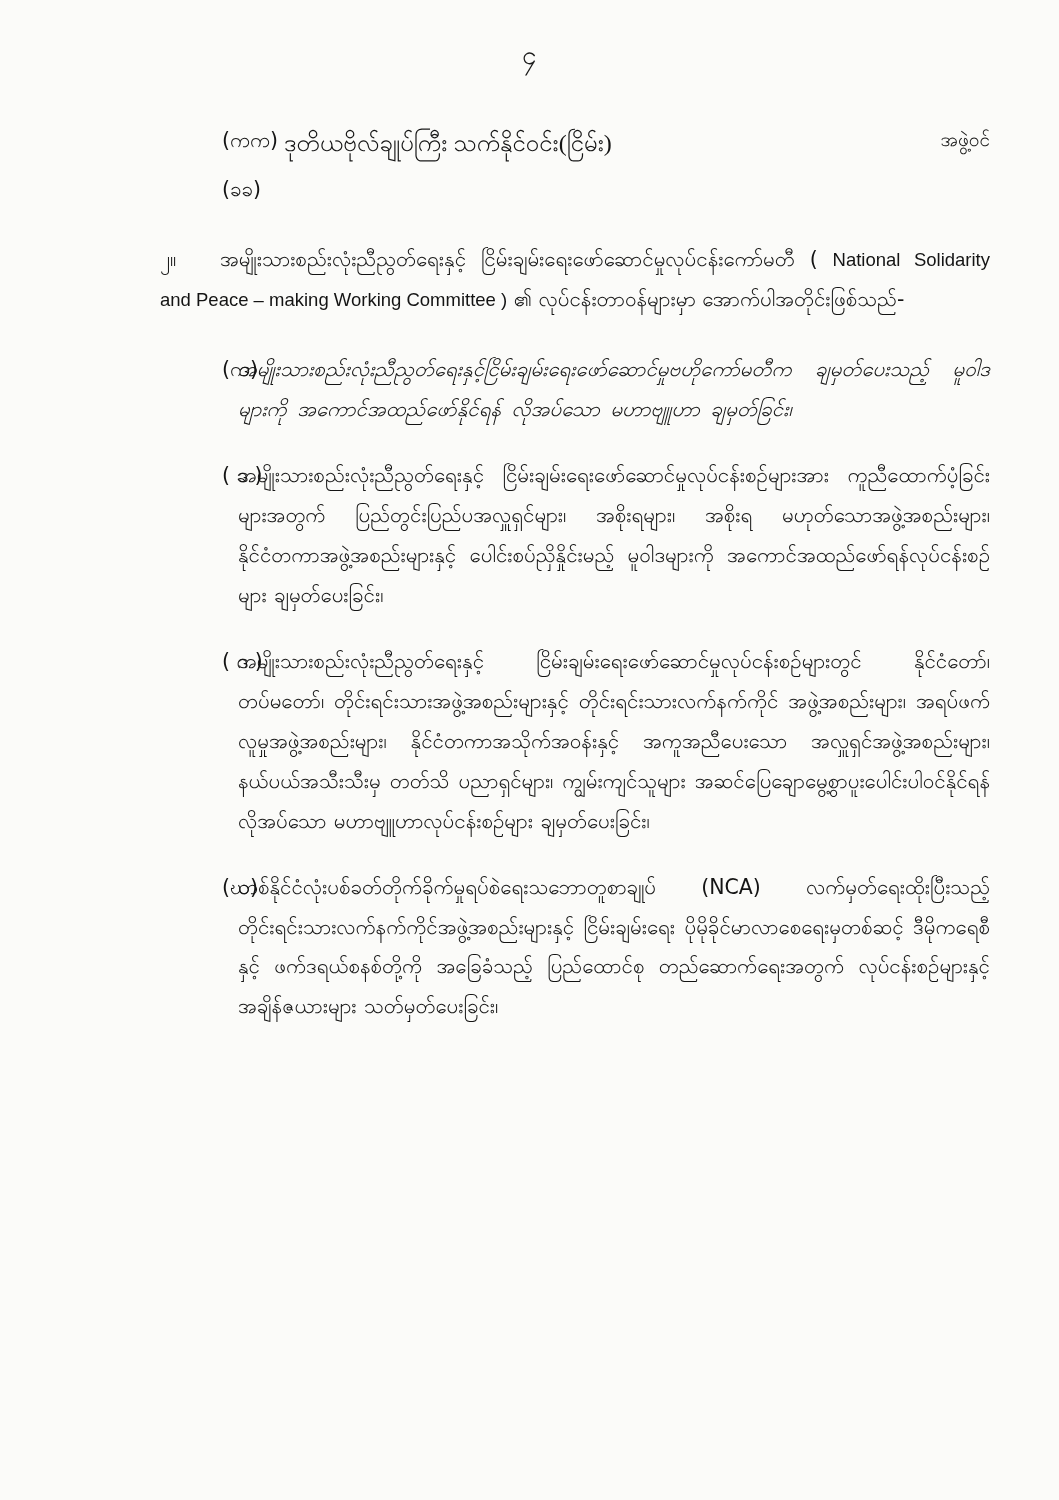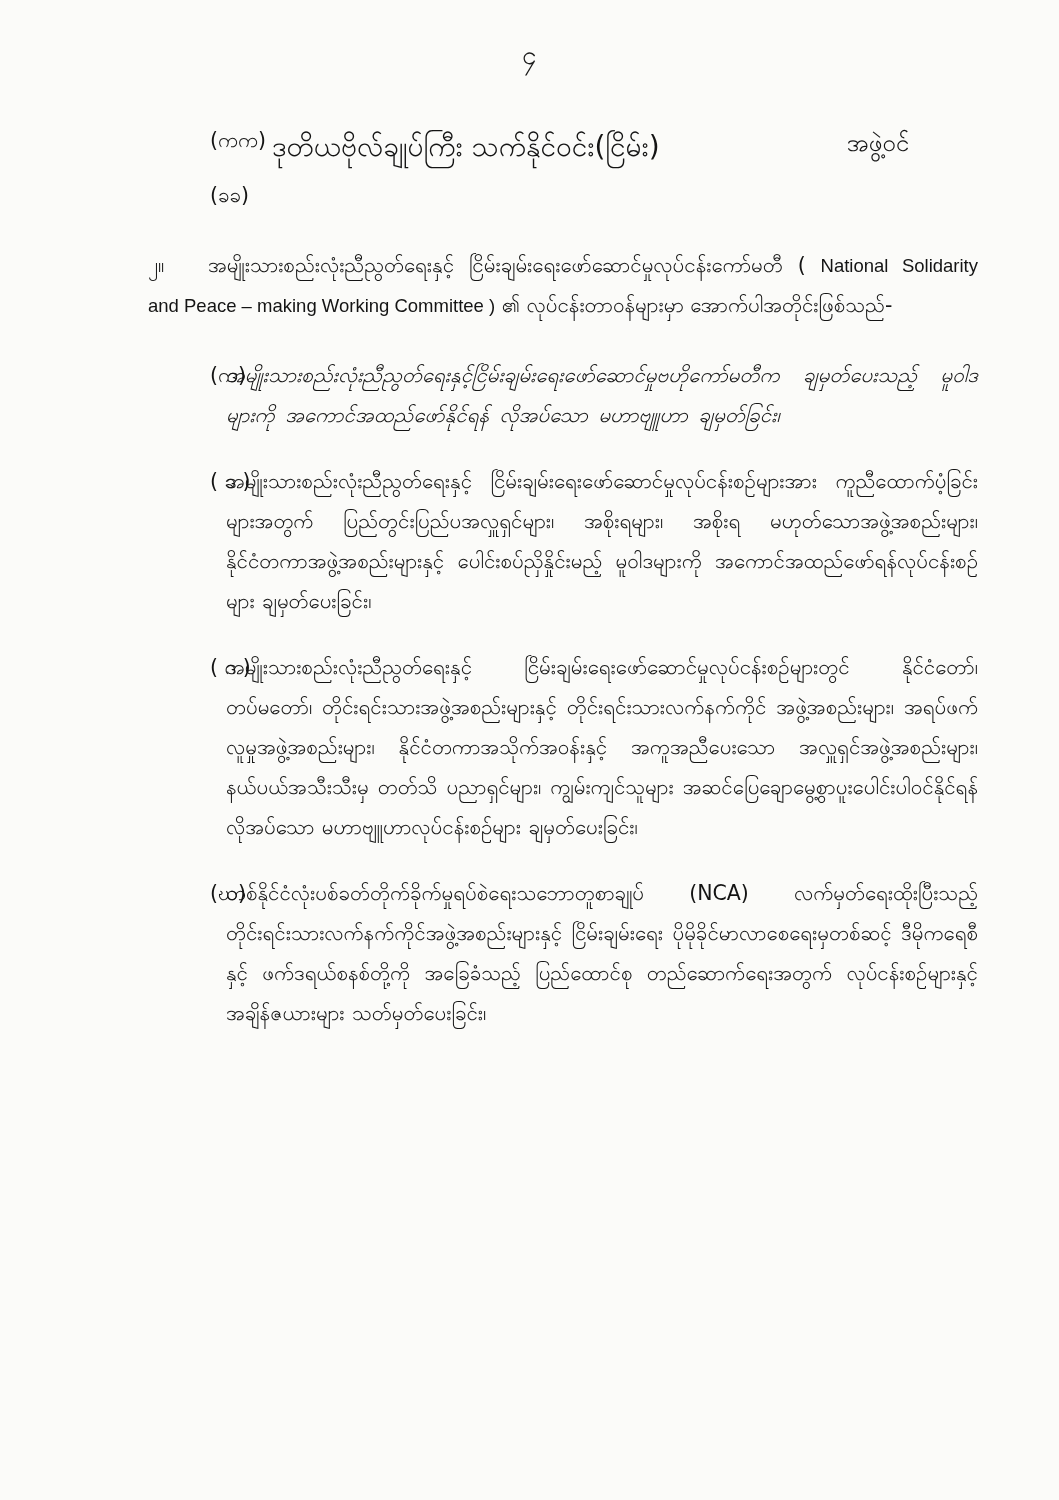--- a/index.html
+++ b/index.html
@@ -29,48 +29,49 @@
     left: 0;
     width: 1059px;
     text-align: center;
     font-size: 26px;
     letter-spacing: 0.5px;
     color: #1a1a1a;
   }
   .content {
     position: absolute;
     top: 125px;
-    left: 148px;
+    left: 160px;
     width: 830px;
   }
 
   
   .name-row {
     display: flex;
     align-items: flex-start;
     margin-bottom: 12px;
   }
   .name-row .marker {
     width: 62px;
     flex: 0 0 62px;
     font-size: 20.5px;
     line-height: 1.55;
     text-align: left;
     padding-left: 62px;
   }
   .name-row .name {
     flex: 1 1 auto;
-    font-size: 28px;
+    font-size: 24px;
     line-height: 1.55;
+    font-family: Liberation Serif, serif;
   }
   .name-row .role {
     flex: 0 0 200px;
-    font-size: 24px;
+    font-size: 19px;
     line-height: 1.55;
-    text-align: center;
+    text-align: right;
     padding-left: 10px;
   }
 
   
   .numbered {
     margin-top: 34px;
     position: relative;
     font-size: 20.5px;
     line-height: 1.95;
     text-align: justify;

